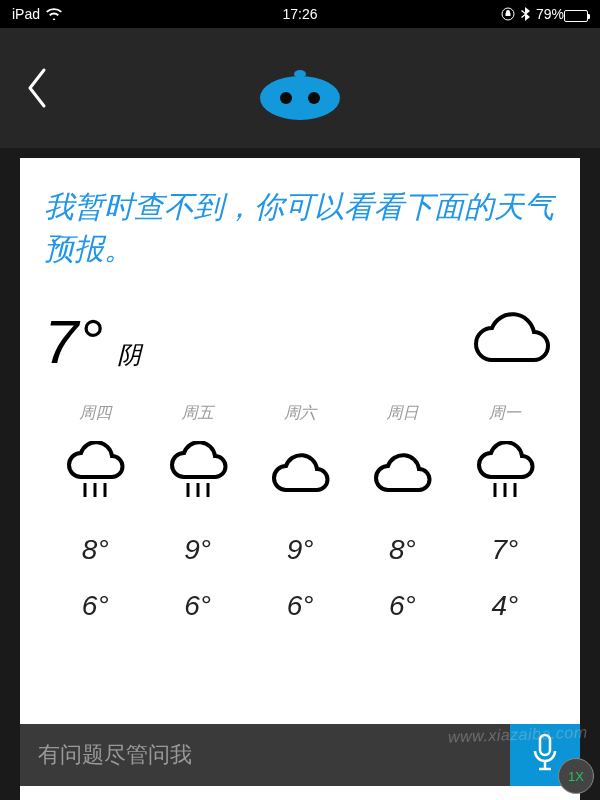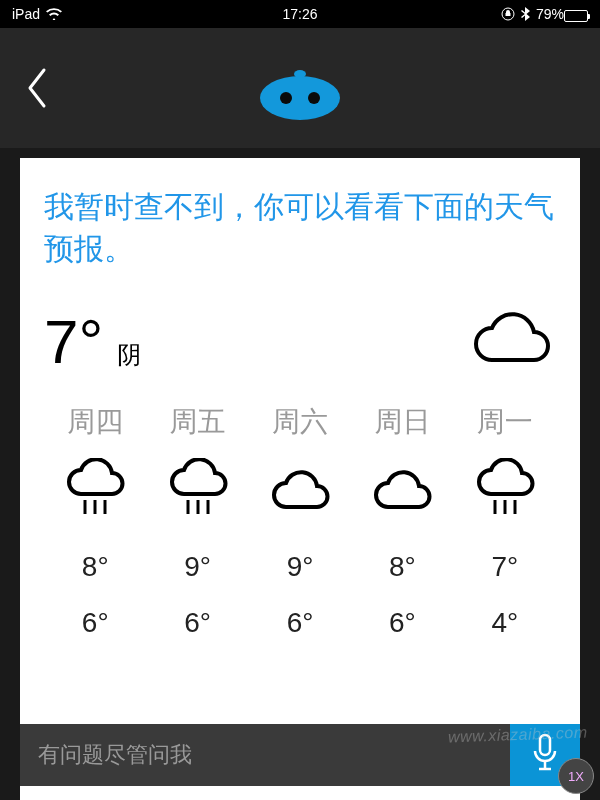--- a/index.html
+++ b/index.html
@@ -61,20 +61,21 @@
       transform: translateX(-50%);
       top: 36px;
     }
     .card {
       background: #fff;
       margin: 0 20px;
       margin-top: 10px;
       padding: 28px 24px 28px 24px;
       flex: 1;
       overflow: hidden;
+      font-style: italic;
     }
     .message {
       color: #2196e8;
       font-size: 30px;
       line-height: 1.4;
       margin-bottom: 36px;
     }
     .current {
       display: flex;
       align-items: center;
@@ -83,21 +84,21 @@
     }
     .current-left { display: flex; align-items: baseline; gap: 14px; }
     .current-temp { font-size: 62px; font-weight: 500; color: #000; }
     .current-cond { font-size: 24px; color: #000; }
     .forecast {
       display: flex;
       justify-content: space-between;
       text-align: center;
     }
     .day { flex: 1; display: flex; flex-direction: column; align-items: center; gap: 6px; }
-    .day-name { color: #999; font-size: 28px; margin-bottom: 10px; }
+    .day-name { color: #999; font-size: 16px; margin-bottom: 10px; }
     .day-icon { height: 70px; display: flex; align-items: center; justify-content: center; }
     .day-hi, .day-lo { font-size: 28px; color: #222; margin-top: 18px; }
     .provider { color: #999; font-size: 18px; margin-top: 24px; }
 
     .input-bar {
       position: absolute;
       left: 20px; right: 20px; bottom: 14px;
       height: 62px;
       display: flex;
     }
@@ -119,21 +120,21 @@
       cursor: pointer;
     }
     .zoom-badge {
       position: absolute;
       right: 6px;
       bottom: 6px;
       width: 36px; height: 36px;
       border-radius: 50%;
       background: #444;
       border: 1px solid #888;
-      color: #f0abfc;
+      color: #22c55e;
       font-size: 13px;
       display: flex;
       align-items: center;
       justify-content: center;
     }
     .watermark {
       position: absolute;
       right: 12px;
       bottom: 56px;
       color: rgba(200,200,200,0.35);

